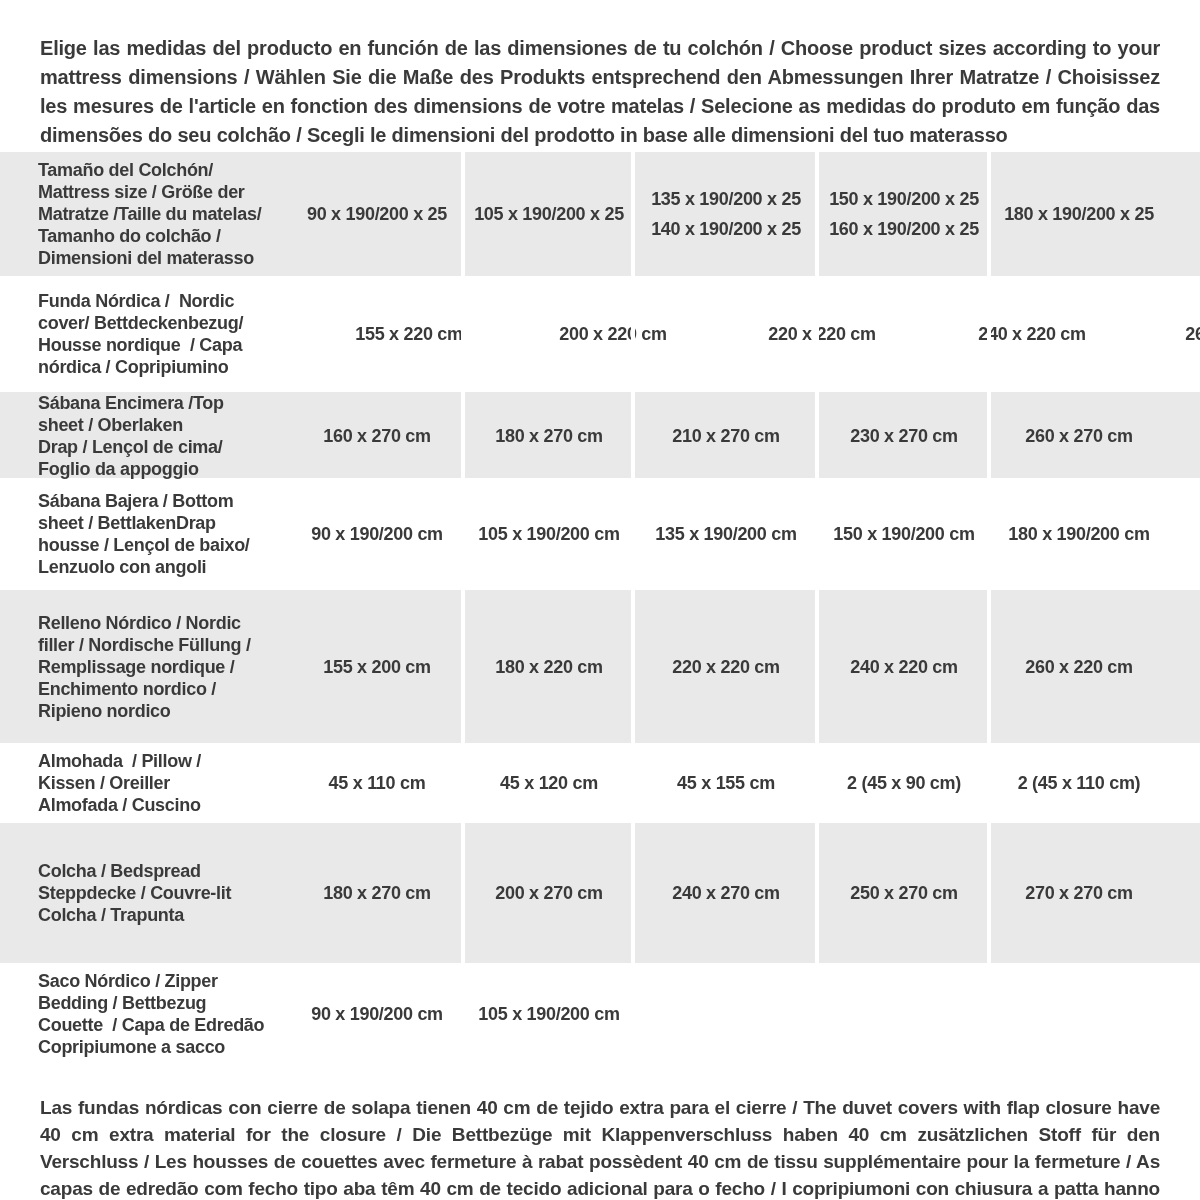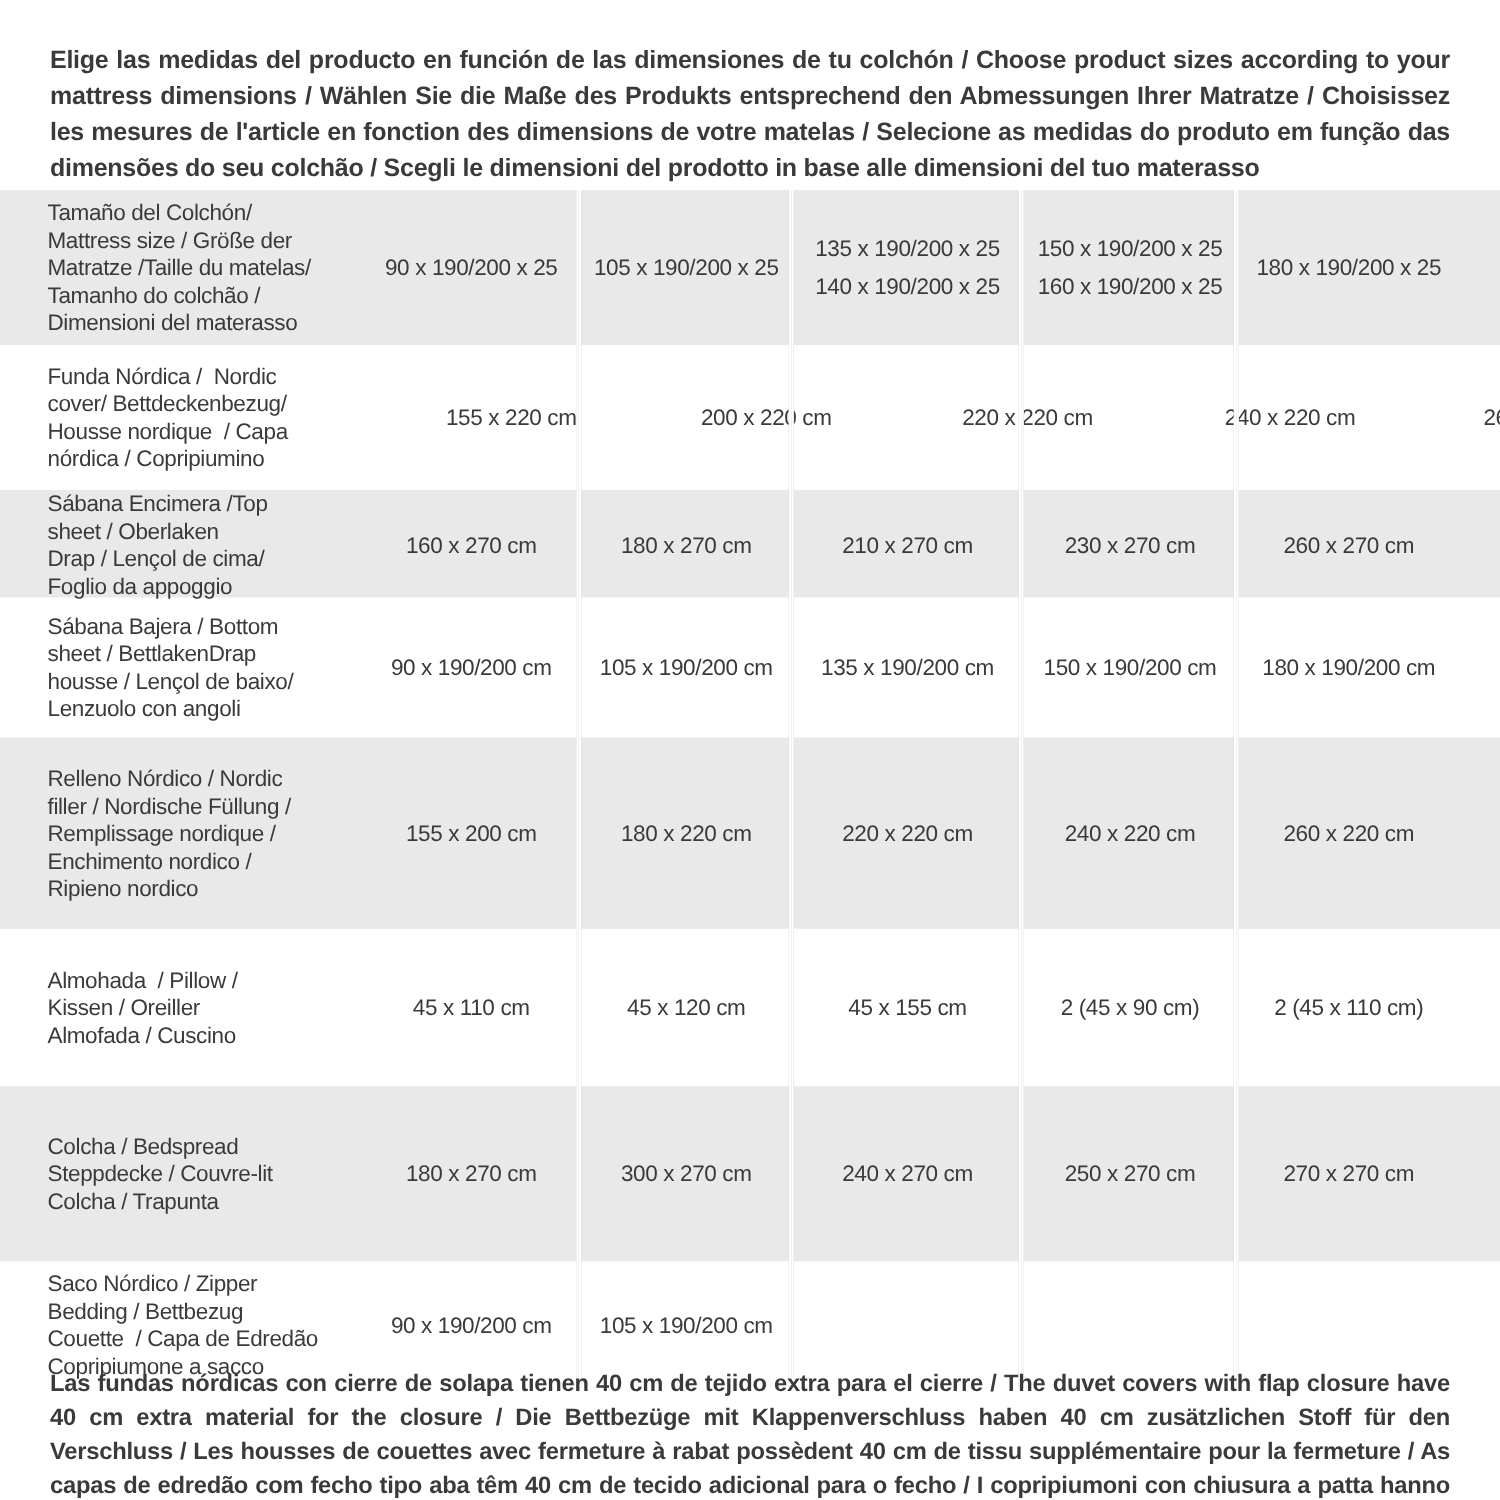--- a/index.html
+++ b/index.html
@@ -27,26 +27,26 @@
     display:grid;
     grid-template-columns:290px 174px 170px 184px 172px 210px;
     align-items:stretch;
   }
   .trow.shaded{background:var(--shade);}
   .rows .trow:nth-of-type(1){height:124px;}
   .rows .trow:nth-of-type(2){height:116px;gap:32px;}
   .rows .trow:nth-of-type(3){height:86px;}
   .rows .trow:nth-of-type(4){height:112px;}
   .rows .trow:nth-of-type(5){height:153px;}
-  .rows .trow:nth-of-type(6){height:126px;}
+  .rows .trow:nth-of-type(6){height:80px;}
   .rows .trow:nth-of-type(7){height:140px;}
   .rows .trow:nth-of-type(8){height:101px;}
   .cell{
     display:flex;align-items:center;
-    font-weight:normal;
+    font-weight:bold;
   }
   .lbl{
     padding-left:38px;
     font-size:18px;line-height:22px;letter-spacing:-0.3px;
     white-space:pre;
   }
   .val{
     justify-content:center;text-align:center;
     font-size:18px;line-height:30px;letter-spacing:-0.3px;
     white-space:pre-line;
@@ -148,21 +148,21 @@
       <div class="cell val">45 x 155 cm</div>
       <div class="cell val">2 (45 x 90 cm)</div>
       <div class="cell val last">2 (45 x 110 cm)</div>
     </div>
 
     <div class="trow shaded">
       <div class="cell lbl">Colcha / Bedspread
 Steppdecke / Couvre-lit
 Colcha / Trapunta</div>
       <div class="cell val">180 x 270 cm</div>
-      <div class="cell val">300 x 270 cm</div>
+      <div class="cell val">200 x 270 cm</div>
       <div class="cell val">240 x 270 cm</div>
       <div class="cell val">250 x 270 cm</div>
       <div class="cell val last">270 x 270 cm</div>
     </div>
 
     <div class="trow">
       <div class="cell lbl">Saco Nórdico / Zipper
 Bedding / Bettbezug
 Couette  / Capa de Edredão
 Copripiumone a sacco</div>

